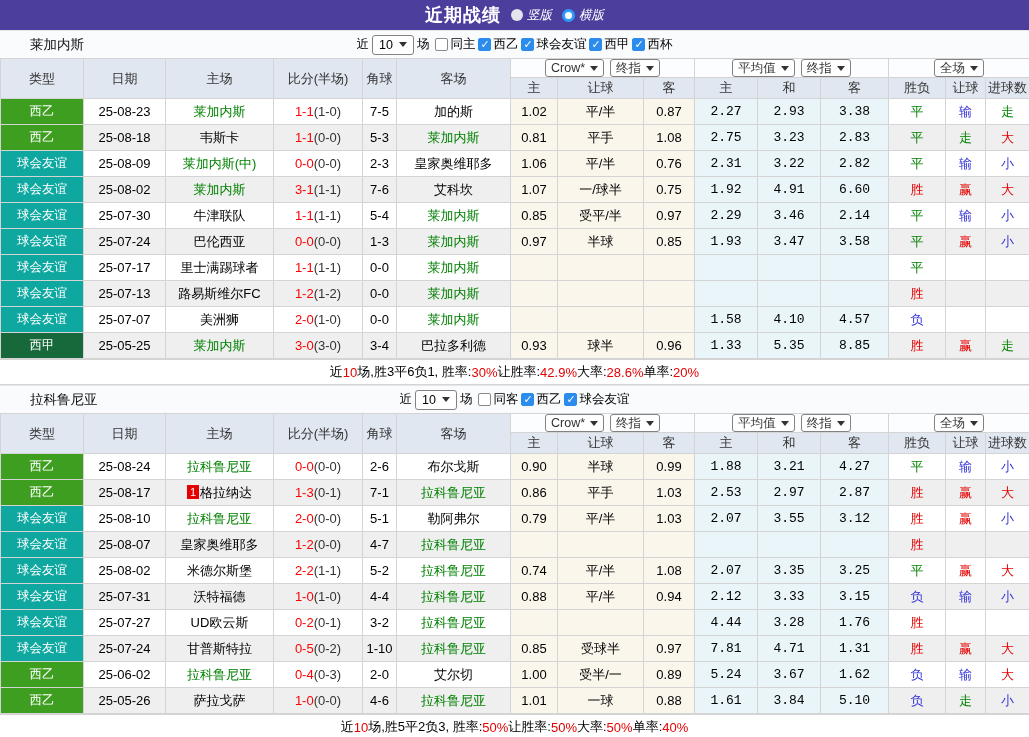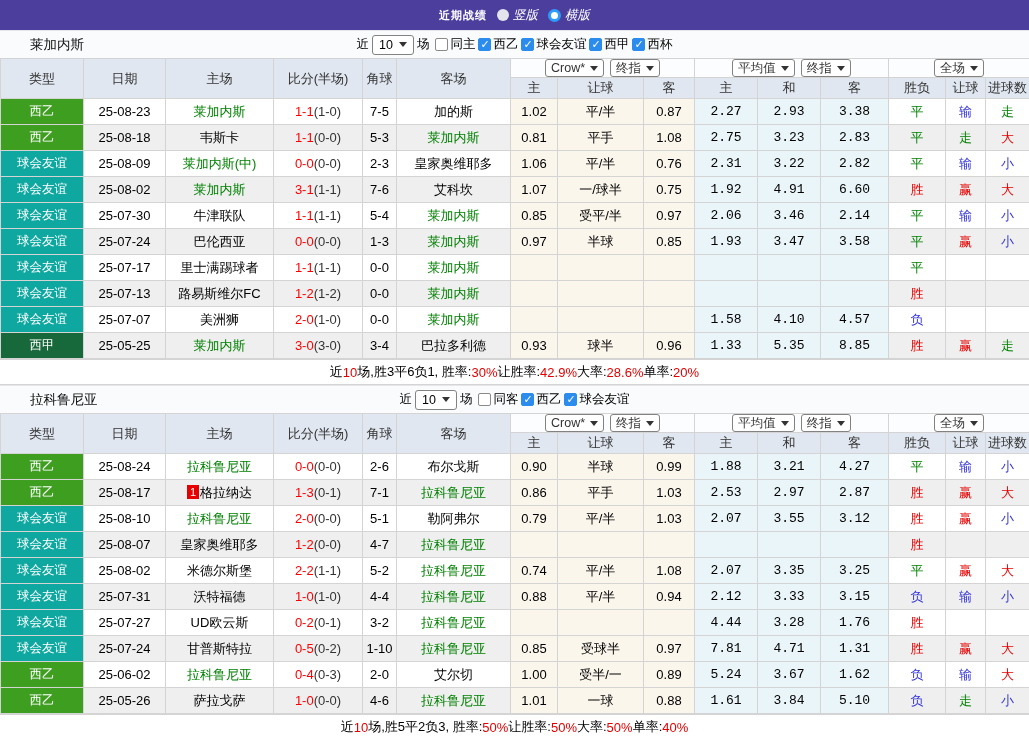--- a/index.html
+++ b/index.html
@@ -6,21 +6,21 @@
   html,body { width: 1029px; }
   body {
     font-family: "Liberation Sans", "DejaVu Sans", sans-serif;
     font-size: 13px; color: #222; background: #fff;
   }
   
   .titlebar {
     height: 30px; background: var(--purple_header);
     display: flex; align-items: center; justify-content: center; gap: 10px; color: #fff;
   }
-  .titlebar .title { font-weight: bold; font-size: 11px; letter-spacing: 1px; }
+  .titlebar .title { font-weight: bold; font-size: 18px; letter-spacing: 1px; }
   .radio-opt { display: inline-flex; align-items: center; gap: 4px; font-size: 12.5px; cursor: pointer; font-style: italic; }
   .radio { width: 12px; height: 12px; border-radius: 50%; background: #e4e4ec; display: inline-block; }
   .radio.checked { width: 13px; height: 13px; background: #fff; border: 3.5px solid #2e9bfa; }
   
   .section-head {
     height: 28px; position: relative; display: flex; align-items: center;
     background: #fafbfd; border-top: 1px solid #e6e6ea;
   }
   .team-name { position: absolute; left: 30px; color: #111; font-size: 13.5px; }
   .filters { margin: 0 auto; display: flex; align-items: center; gap: 3px; font-size: 12.5px; color: #000; }
@@ -253,21 +253,21 @@
           <tr>
             <td class="c-type t-friendly">球会友谊</td>
             <td>25-07-30</td>
             <td><span class="">牛津联队</span></td>
             <td><span class="ft">1-1</span><span class="ht">(1-1)</span></td>
             <td>5-4</td>
             <td><span class="team-focus">莱加内斯</span></td>
             <td class="c-odds">0.85</td>
             <td class="c-odds">受平/半</td>
             <td class="c-odds">0.97</td>
-            <td class="c-avg">2.06</td>
+            <td class="c-avg">2.29</td>
             <td class="c-avg">3.46</td>
             <td class="c-avg">2.14</td>
             <td class="res-g">平</td>
             <td class="res-b">输</td>
             <td class="res-b">小</td>
           </tr>
           <tr class="alt">
             <td class="c-type t-friendly">球会友谊</td>
             <td>25-07-24</td>
             <td><span class="">巴伦西亚</span></td>

